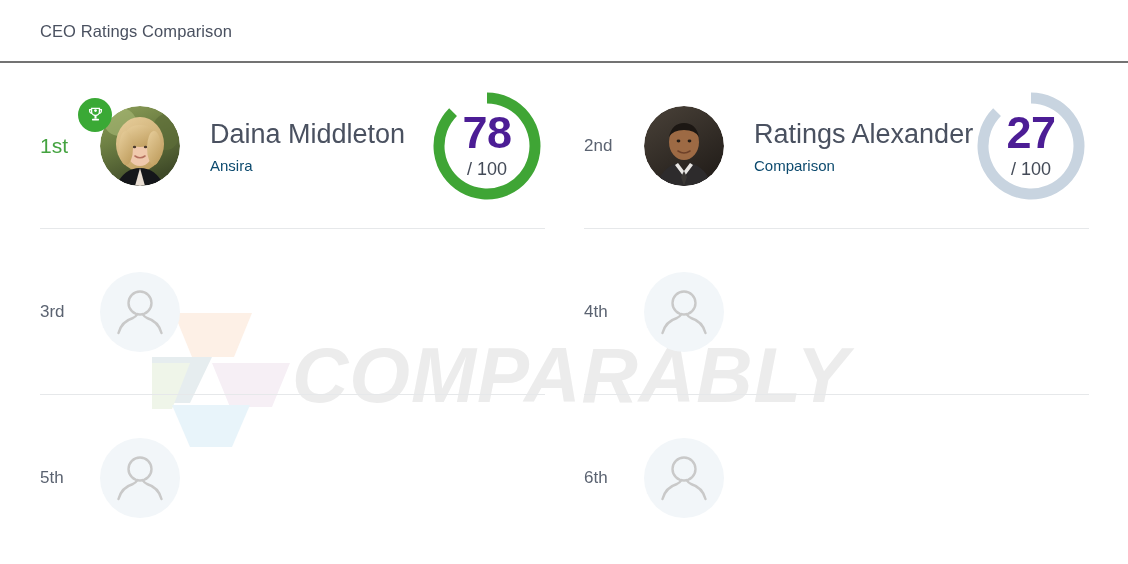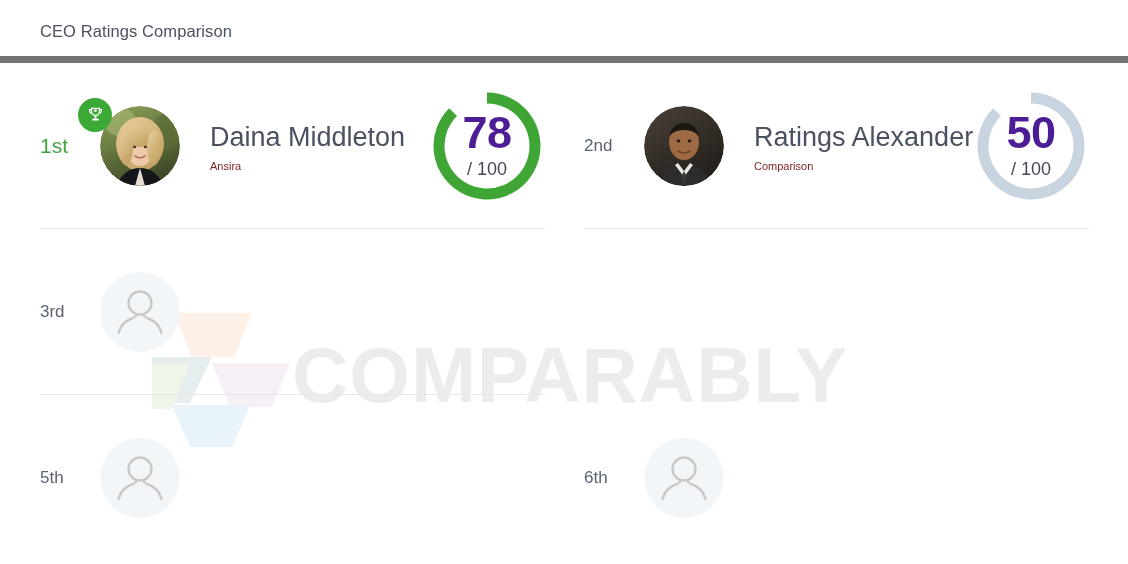--- a/index.html
+++ b/index.html
@@ -18,41 +18,42 @@
     background: #ffffff;
     overflow: hidden;
   }
 
   
   .header {
     position: absolute;
     left: 0; top: 0;
     width: 1128px;
     height: 63px;
-    border-bottom: 7px solid #737373;
+    border-bottom: 2px solid #737373;
     background: #ffffff;
     z-index: 5;
   }
   .header-title {
     position: absolute;
     left: 40px;
     top: 22px;
     font-size: 16.5px;
     color: #4a5160;
     letter-spacing: 0.1px;
     white-space: nowrap;
   }
 
   
   .watermark {
     position: absolute;
     left: 0; top: 0;
     width: 1008px; height: 564px;
     z-index: 1;
     pointer-events: none;
+    font-style: italic;
   }
   .wm-text {
     position: absolute;
     left: 292px;
     top: 336px;
     font-size: 78px;
     font-weight: bold;
     letter-spacing: 1px;
     color: #ececec;
     line-height: 1;
@@ -165,22 +166,22 @@
     transform: translateY(-50%);
   }
   .person-name {
     font-size: 27px;
     color: #4a5160;
     line-height: 1.25;
     white-space: nowrap;
   }
   .person-company {
     margin-top: 5px;
-    font-size: 11px;
-    color: #7f1d1d;
+    font-size: 15px;
+    color: #0c4a6e;
     white-space: nowrap;
   }
 
   
   .gauge {
     position: absolute;
     left: 388px;
     top: 50%;
     transform: translateY(-50%);
     width: 118px;
@@ -359,27 +360,39 @@
         </div>
         <div class="person">
           <div class="person-name">Ratings Alexander</div>
           <div class="person-company">Comparison</div>
         </div>
         <div class="gauge">
           <svg width="118" height="118" viewBox="0 0 118 118" xmlns="http://www.w3.org/2000/svg">
             <path d="M59 11 A48 48 0 1 1 25.06 25.06" fill="none" stroke="#c8d4e0" stroke-width="11"></path>
           </svg>
           <div class="gauge-center">
-            <div class="gauge-score">50</div>
+            <div class="gauge-score">27</div>
             <div class="gauge-total">/ 100</div>
           </div>
         </div>
         <div class="row-divider"></div>
       </div>
 
+      <div class="row row-1">
+        <div class="rank">4th</div>
+        <div class="avatar-wrap">
+          <div class="avatar avatar-ph">
+            <svg width="80" height="80" viewBox="0 0 80 80" xmlns="http://www.w3.org/2000/svg">
+              <circle cx="40" cy="31" r="11.5" fill="none" stroke="#c9c9c9" stroke-width="2.4"></circle>
+              <path d="M18.5 61 q3 -11.5 14.5 -15 q3 -1.5 4.5 -4 M61.5 61 q-3 -11.5 -14.5 -15 q-3 -1.5 -4.5 -4" fill="none" stroke="#c9c9c9" stroke-width="2.4" stroke-linecap="round"></path>
+            </svg>
+          </div>
+        </div>
+        <div class="row-divider"></div>
+      </div>
 
       <div class="row row-2">
         <div class="rank">6th</div>
         <div class="avatar-wrap">
           <div class="avatar avatar-ph">
             <svg width="80" height="80" viewBox="0 0 80 80" xmlns="http://www.w3.org/2000/svg">
               <circle cx="40" cy="31" r="11.5" fill="none" stroke="#c9c9c9" stroke-width="2.4"></circle>
               <path d="M18.5 61 q3 -11.5 14.5 -15 q3 -1.5 4.5 -4 M61.5 61 q-3 -11.5 -14.5 -15 q-3 -1.5 -4.5 -4" fill="none" stroke="#c9c9c9" stroke-width="2.4" stroke-linecap="round"></path>
             </svg>
           </div>

